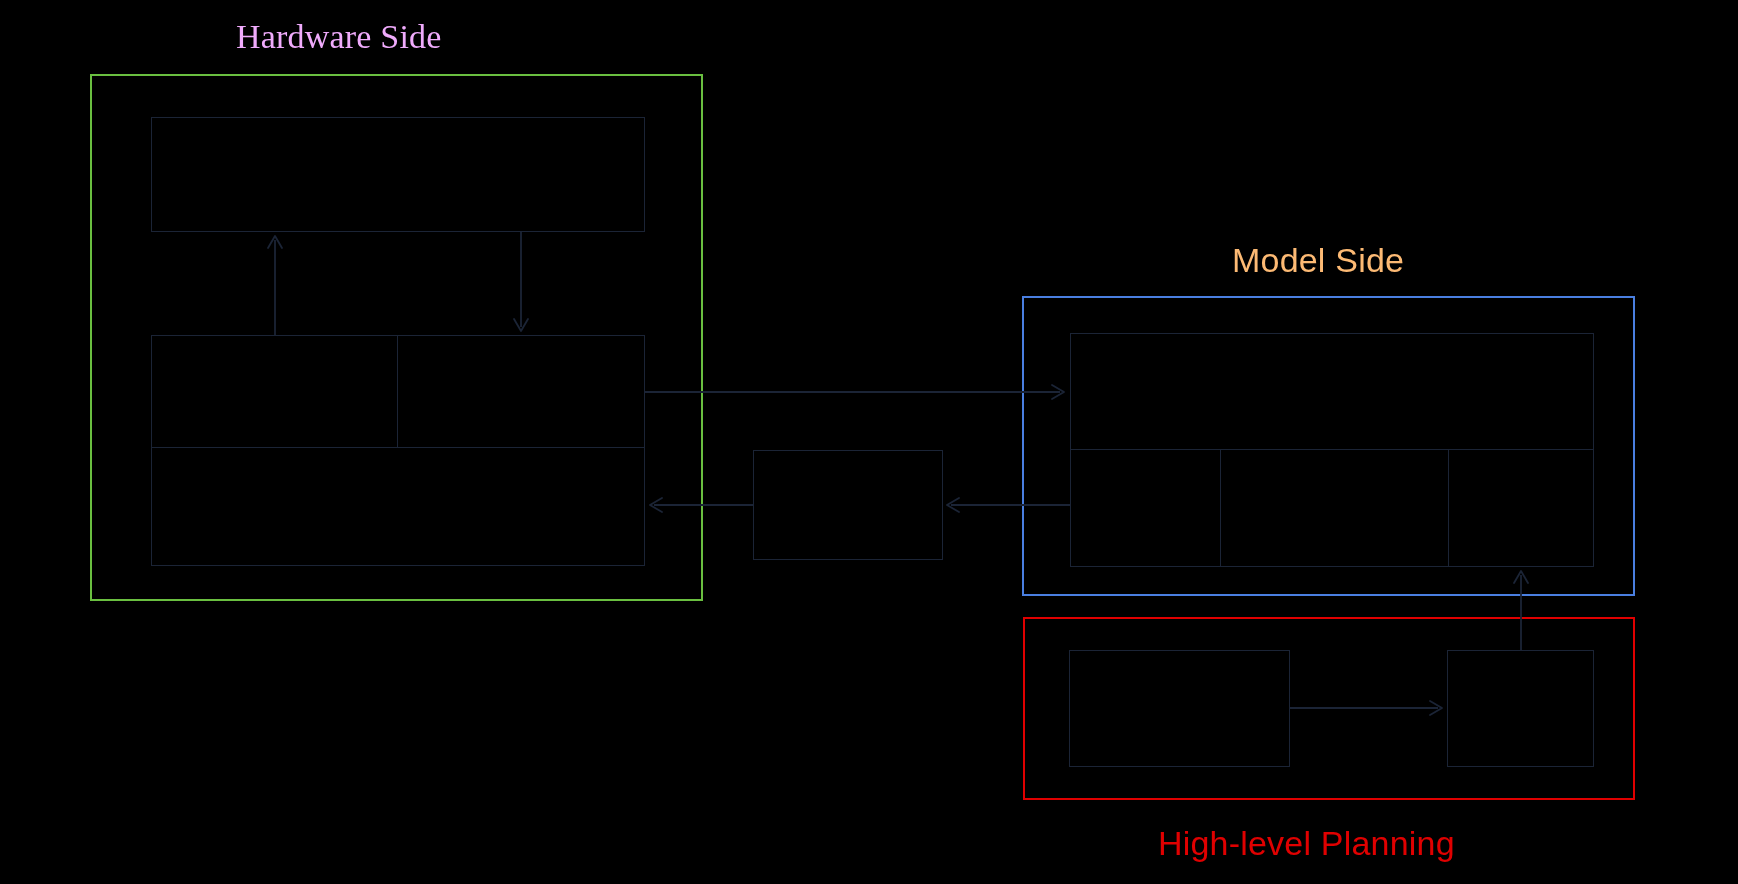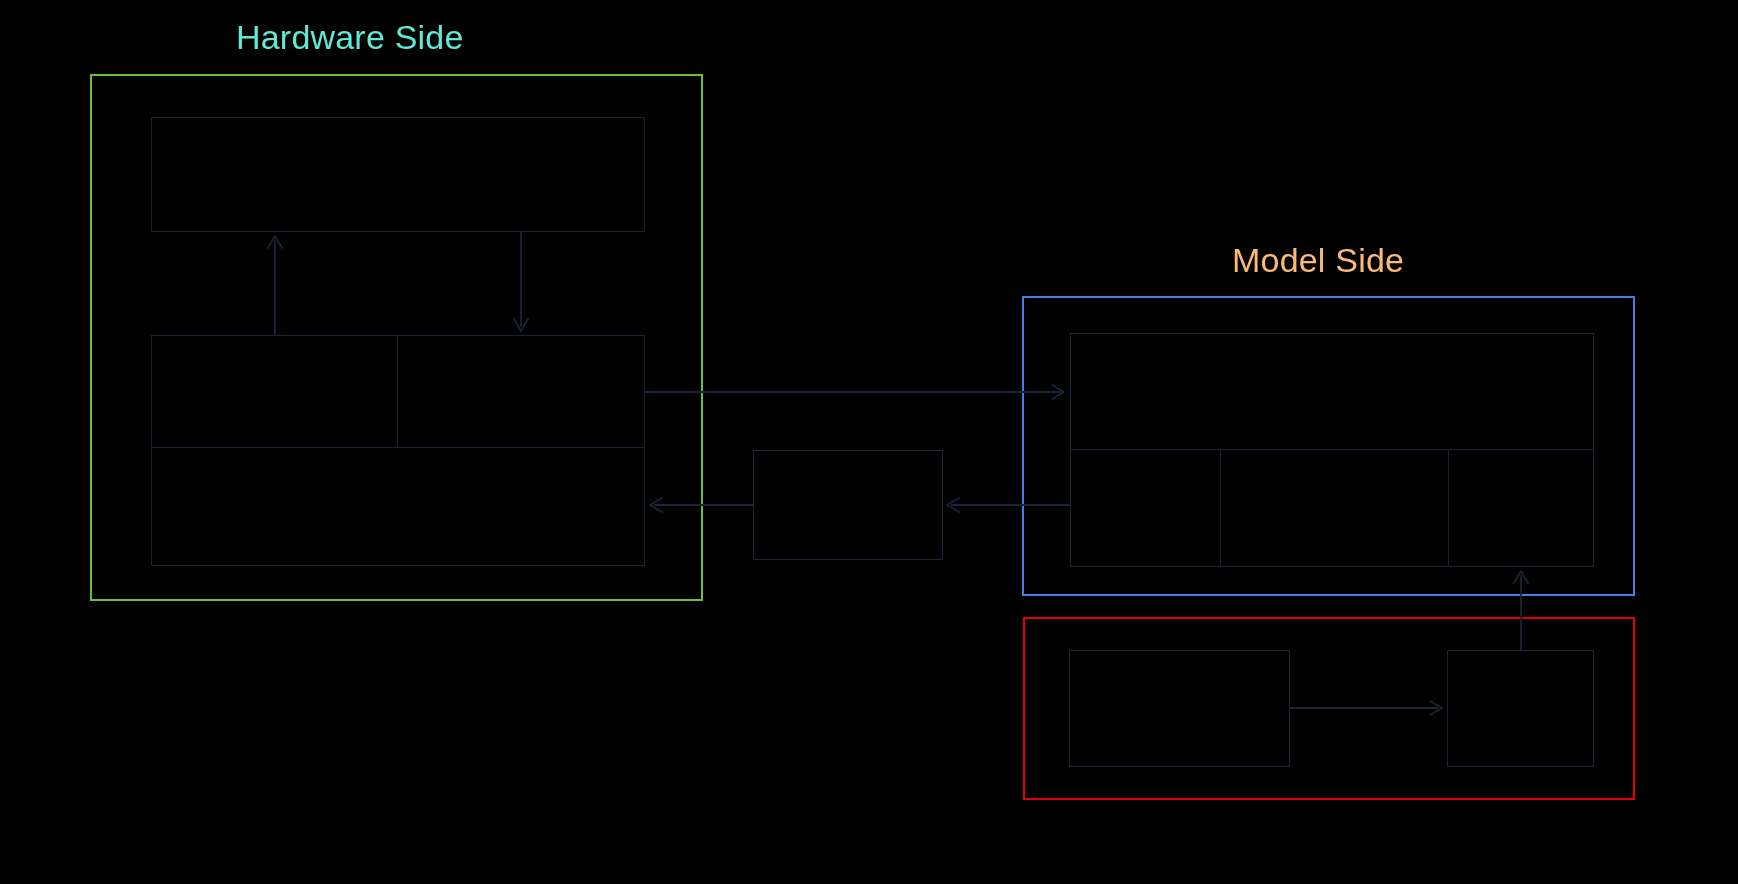--- a/index.html
+++ b/index.html
@@ -61,22 +61,23 @@
     stroke-width: 1.8;
     stroke-linecap: round;
     stroke-linejoin: round;
   }
 </style>
 </head>
 <body>
 
 <div id="canvas" style="width: 1738px; height: 884px; background: rgb(0, 0, 0);">
 
-  <div class="group-label" id="label-hardware" style="left: 236px; top: 20px; color: #5eead4;">Hardware Side</div>
+  <div class="group-label" id="label-hardware" style="left: 236px; top: 20px; color: #f0abfc; font-family: Liberation Serif, serif;">Hardware Side</div>
   <div class="group-label" id="label-model" style="left: 1232px; top: 243px; color: #fdba74;">Model Side</div>
+  <div class="group-label" id="label-planning" style="left: 1158px; top: 826px; color: rgb(224, 0, 0);">High-level Planning</div>
 
   <div class="group-box" id="box-hardware" style="left: 90px; top: 74px; width: 613px; height: 527px; border: 2.4px solid rgb(106, 191, 64);"></div>
   <div class="group-box" id="box-model" style="left: 1022px; top: 296px; width: 613px; height: 300px; border: 2.4px solid rgb(74, 127, 224);"></div>
   <div class="group-box" id="box-planning" style="left: 1023px; top: 617px; width: 612px; height: 183px; border: 2.4px solid rgb(224, 0, 0);"></div>
 
   <div id="nodes-layer">
       <div class="node" style="left: 151px; top: 117px; width: 494px; height: 115px;">
         <span></span>
       </div>
       <div class="node" style="left: 151px; top: 335px; width: 247px; height: 113px;">

